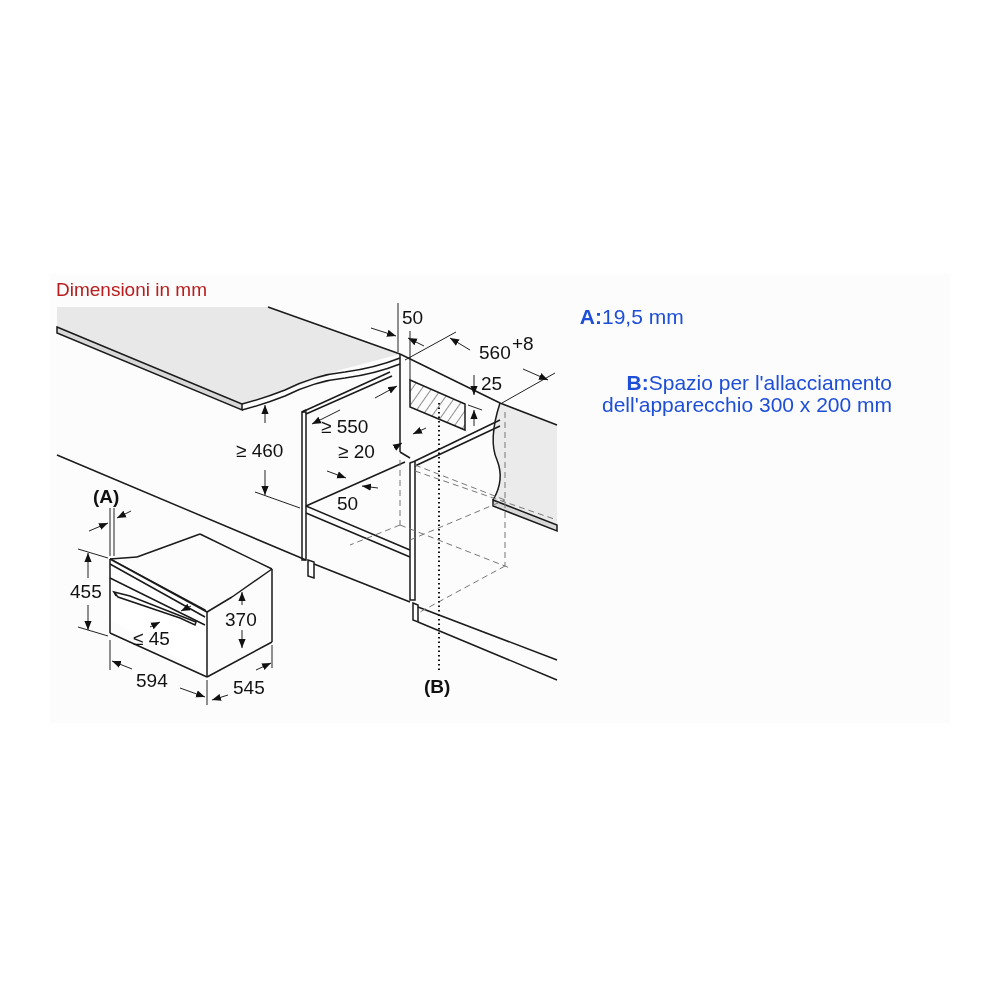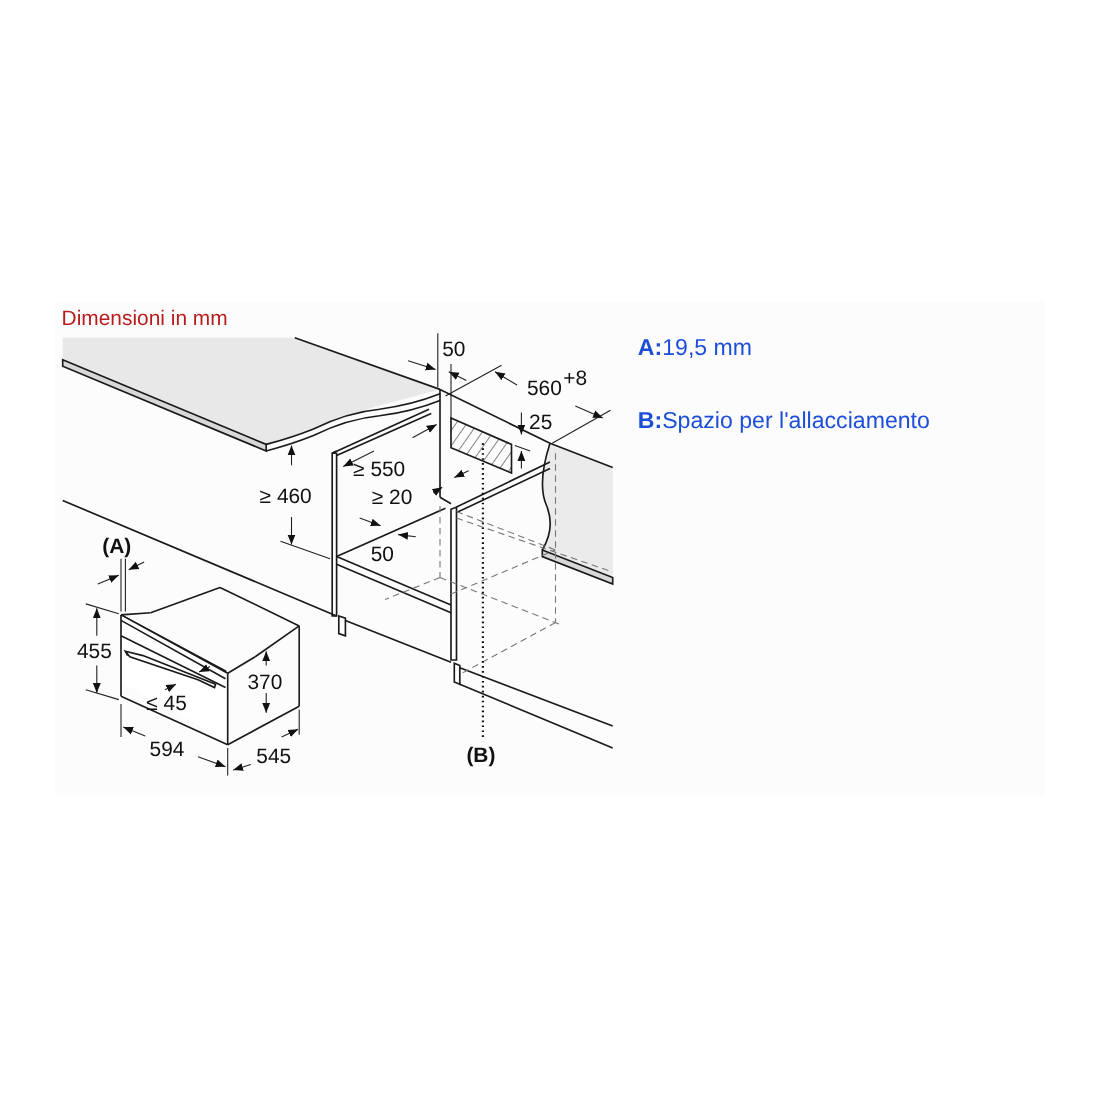--- a/index.html
+++ b/index.html
@@ -19,20 +19,21 @@
 
 <div id="panel"></div>
 
 <div class="title">Dimensioni in mm</div>
 
 <div class="legend" id="legend-a">
   <b>A:</b><span>19,5 mm</span>
 </div>
 <div class="legend" id="legend-b">
   <b>B:</b><span>Spazio per l'allacciamento</span>
+  <span class="cont">dell'apparecchio 300 x 200 mm</span>
 </div>
 
 <svg id="diagram" viewBox="0 0 1000 1000" xmlns="http://www.w3.org/2000/svg">
   <defs>
     <marker id="arr" viewBox="0 0 10 10" refX="10" refY="5" markerWidth="9" markerHeight="9" orient="auto-start-reverse">
       <path d="M0,1 L10,5 L0,9 z" fill="#111"></path>
     </marker>
     <pattern id="hatch" width="8" height="8" patternUnits="userSpaceOnUse" patternTransform="rotate(35)">
       <line x1="0" y1="0" x2="0" y2="8" stroke="#222" stroke-width="1"></line>
     </pattern>

